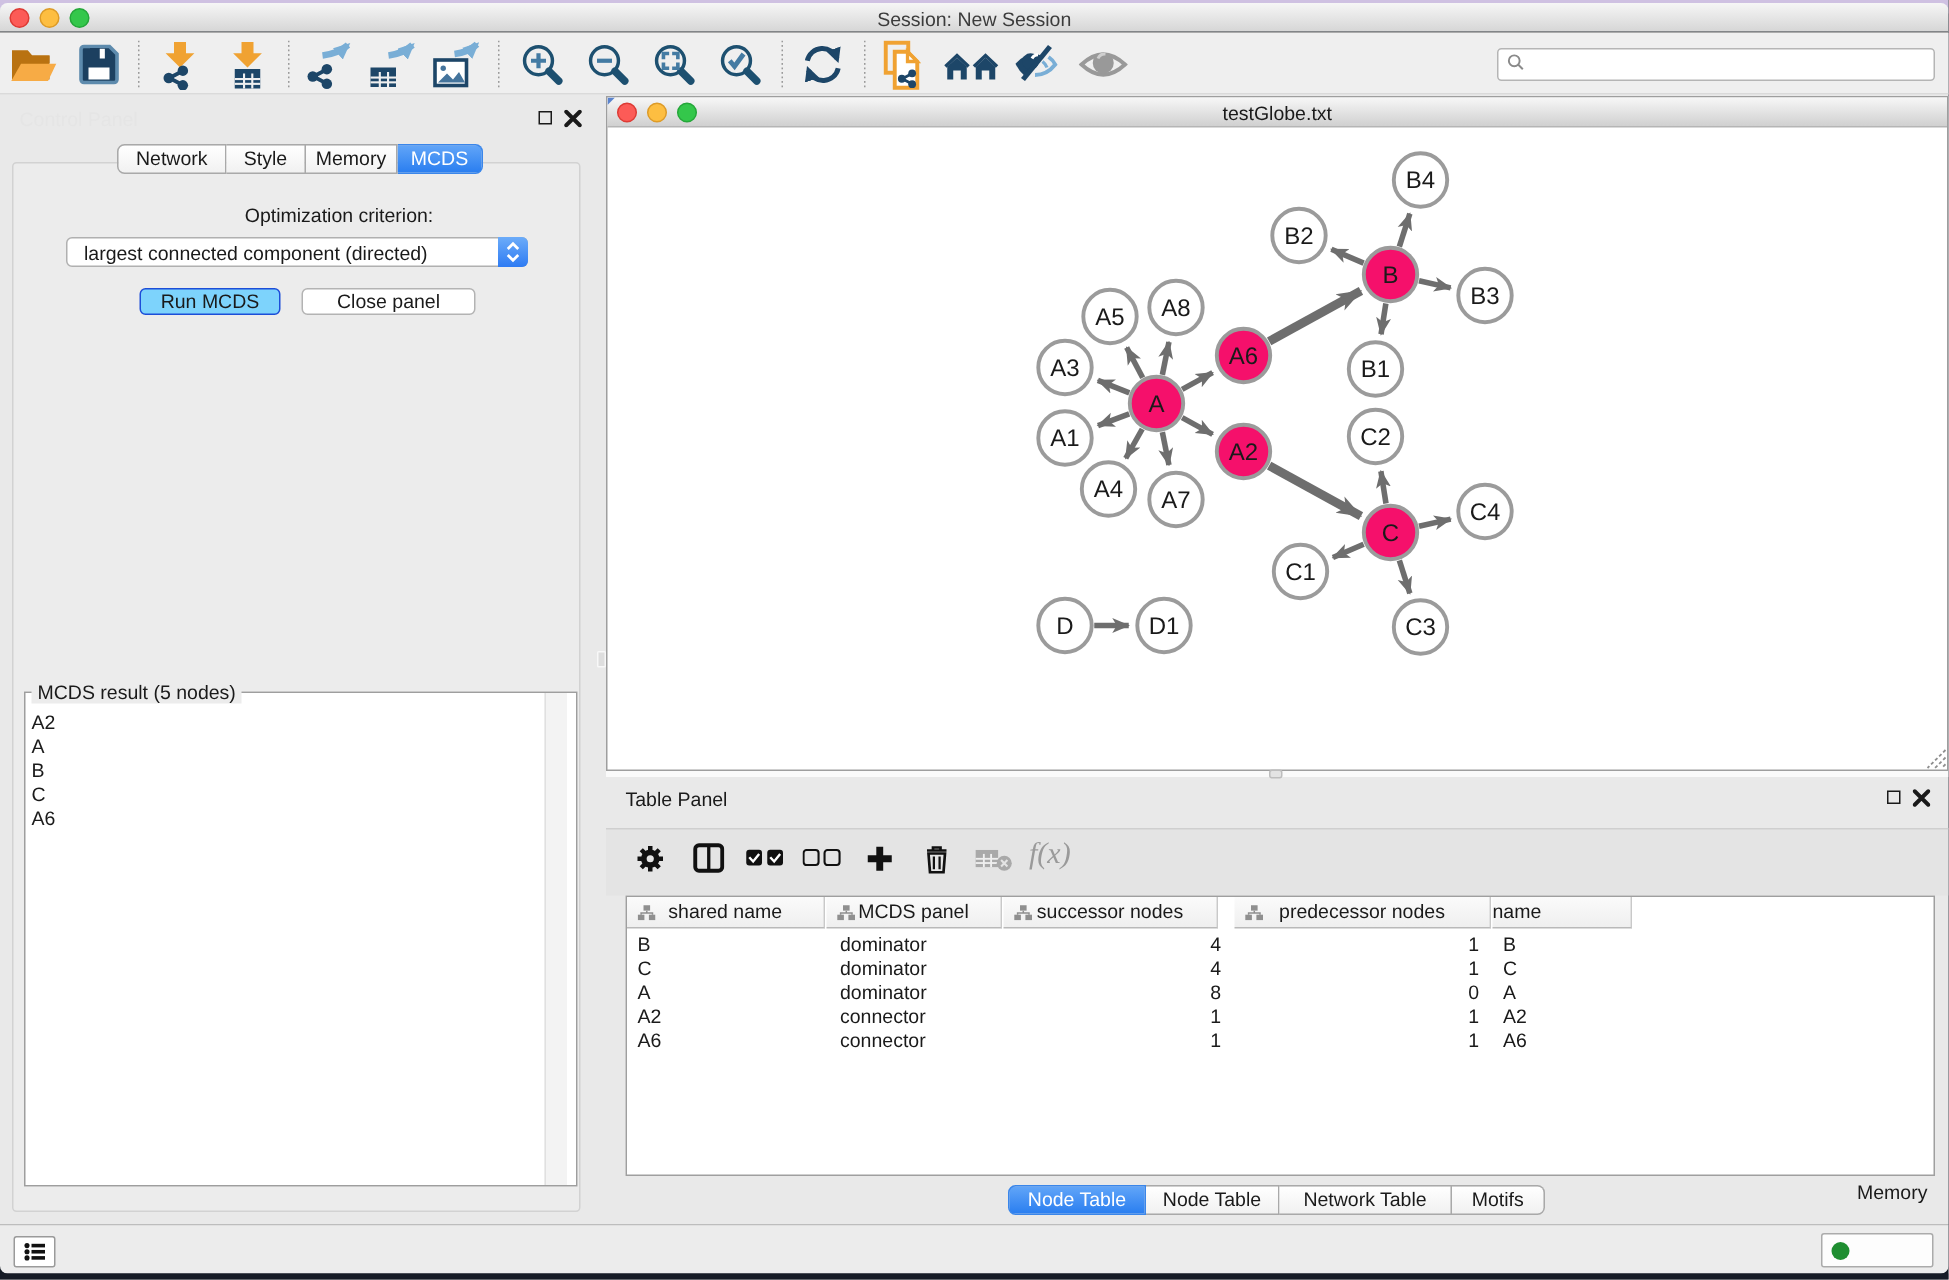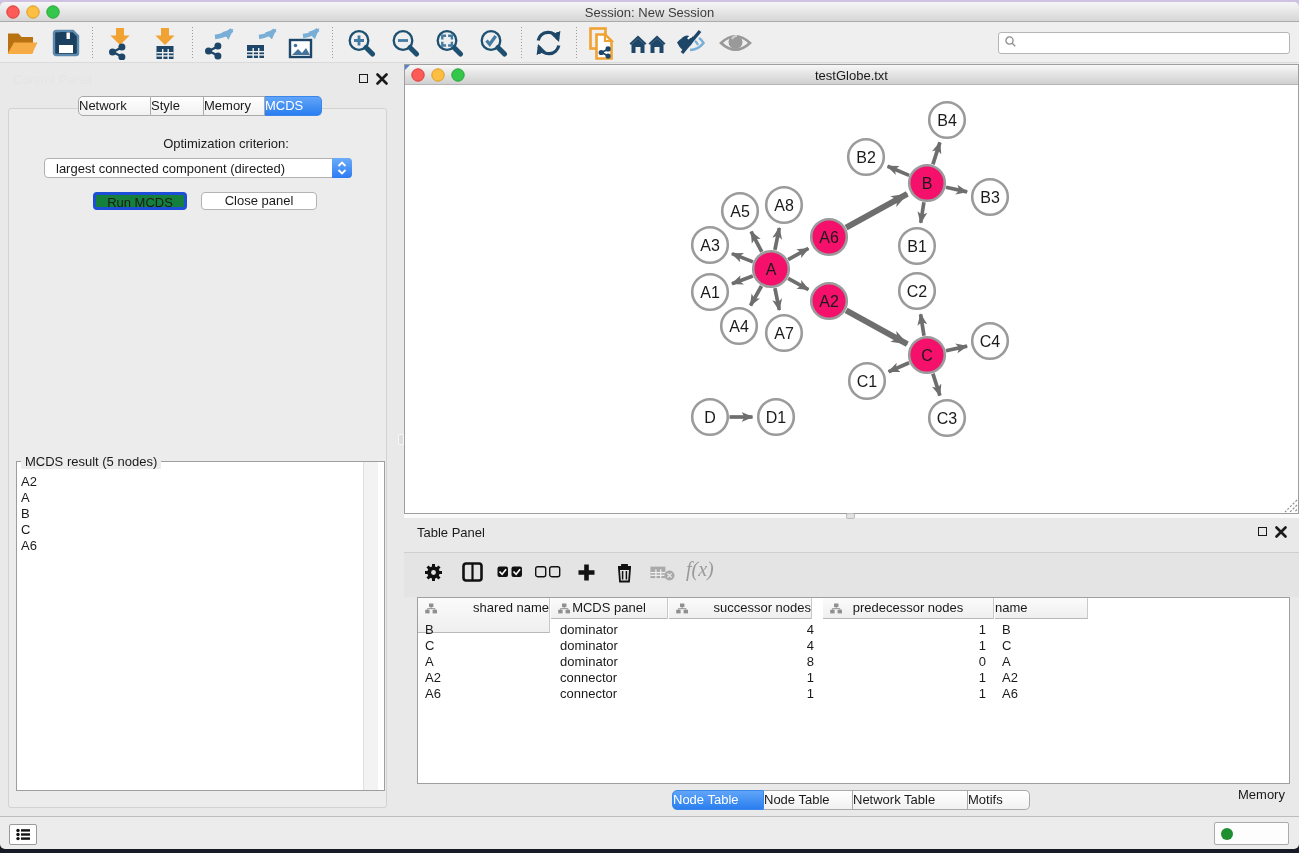--- a/index.html
+++ b/index.html
@@ -1,17 +1,17 @@
 <!DOCTYPE html>
 <html><head><meta charset="utf-8"><title>s</title><style>
 *{margin:0;padding:0;box-sizing:border-box}
 html,body{width:1299px;height:853px;overflow:hidden}
 body{font-family:'Liberation Sans',sans-serif;position:relative;background:#141a24;font-size:13px;color:#1a1a1a}
 .a{position:absolute}
-.tab{display:inline-block;border:1px solid #a9a9a9;background:linear-gradient(#ffffff,#f1f1f1);height:20px;line-height:18px;vertical-align:top}
+.tab{display:inline-block;text-align:center;border:1px solid #a9a9a9;background:linear-gradient(#ffffff,#f1f1f1);height:20px;line-height:18px;vertical-align:top}
 .tabsel{background:linear-gradient(#61a5f8,#2a7ef0);color:#fff;border-color:#3a86ea}
 svg text{font-family:"Liberation Sans",sans-serif}
 </style></head><body>
 <div class="a" style="left:0;top:0;width:1299px;height:9px;background:#cfc1e2"></div>
 <div class="a" style="left:0;top:22px;width:1299px;height:794px;background:#e9e9e9"></div>
 <div class="a" style="left:0;top:2px;width:1299px;height:20px;background:linear-gradient(#f6f6f6,#d6d6d6);border-bottom:1px solid #ababab;border-radius:5px 5px 0 0"></div>
 <svg style="position:absolute;left:5px;top:4px" width="60" height="16" viewBox="0 0 60 16">
     <circle cx="8" cy="8" r="6.2" fill="#fc5b57" stroke="#dd3b35" stroke-width="1"></circle>
     <circle cx="28" cy="8" r="6.2" fill="#fdbe41" stroke="#dd9b28" stroke-width="1"></circle>
     <circle cx="48" cy="8" r="6.2" fill="#34c74b" stroke="#25a73a" stroke-width="1"></circle>
@@ -168,21 +168,21 @@
   </svg>
 <div class="a" style="left:8px;top:108px;width:379px;height:700px;background:#ececec;border:1px solid #d2d2d2;border-radius:3px"></div>
 <div class="a" style="left:78px;top:96px"><span class="tab" style="width:73px;border-radius:5px 0 0 5px">Network</span><span class="tab" style="width:53px;border-left:none">Style</span><span class="tab" style="width:61px;border-left:none">Memory</span><span class="tab tabsel" style="width:57px;border-left:none;border-radius:0 5px 5px 0">MCDS</span></div>
 <div class="a" style="left:8px;top:136px;width:436px;text-align:center">Optimization criterion:</div>
 <div class="a" style="left:44px;top:158px;width:308px;height:20px;background:#fff;border:1px solid #b0b0b0;border-radius:4px"></div>
 <div class="a" style="left:56px;top:161px;width:280px">largest connected component (directed)</div>
 <div class="a" style="left:332px;top:158px;width:20px;height:20px;background:linear-gradient(#6cacf9,#2e7bf3);border-radius:0 4px 4px 0"></div>
 <svg style="position:absolute;left:336px;top:160px" width="12" height="16" viewBox="0 0 12 16">
     <path d="M2.5 6 L6 2.5 L9.5 6 M2.5 10 L6 13.5 L9.5 10" stroke="#fff" stroke-width="1.8" fill="none"></path>
   </svg>
-<div class="a" style="left:93px;top:192px;width:94px;height:18px;background:#15803d;border:3px solid #1d4ed8;border-radius:4px;text-align:center;line-height:16px">Run MCDS</div>
+<div class="a" style="left:93px;top:192px;width:94px;height:18px;background:#7dd3fc;border:1px solid #1d4ed8;border-radius:4px;text-align:center;line-height:16px">Run MCDS</div>
 <div class="a" style="left:201px;top:192px;width:116px;height:18px;background:#fff;border:1px solid #b3b3b3;border-radius:4px;text-align:center;line-height:16px">Close panel</div>
 <div class="a" style="left:16px;top:461px;width:369px;height:330px;border:1px solid #9e9e9e;background:#fff"></div>
 <div class="a" style="left:21px;top:454px;background:#ececec;padding:0 4px">MCDS result (5 nodes)</div>
 <div class="a" style="left:363px;top:462px;width:15px;height:328px;background:#f3f3f3;border-left:1px solid #e0e0e0"></div>
 <div class="a" style="left:21px;top:474px">A2</div>
 <div class="a" style="left:21px;top:490px">A</div>
 <div class="a" style="left:21px;top:506px">B</div>
 <div class="a" style="left:21px;top:522px">C</div>
 <div class="a" style="left:21px;top:538px">A6</div>
 <div class="a" style="left:404px;top:64px;width:895px;height:450px;background:#fff;border:1px solid #9e9e9e"></div>
@@ -326,39 +326,39 @@
       <rect x="0.5" y="9.0" width="17" height="1.4" fill="#efefef"></rect>
       <rect x="0.5" y="12.2" width="17" height="1.4" fill="#efefef"></rect>
       <rect x="6.0" y="6.0" width="1.4" height="10" fill="#efefef"></rect>
       <rect x="11.5" y="6.0" width="1.4" height="10" fill="#efefef"></rect>
     </g>
     <circle cx="19.5" cy="11.5" r="5" fill="#a9a9a9"></circle>
     <path d="M17.4 9.4 l4.2 4.2 M21.6 9.4 l-4.2 4.2" stroke="#e4e4e4" stroke-width="1.4"></path>
   </svg>
 <div class="a" style="left:686px;top:558px;font-family:'Liberation Serif',serif;font-style:italic;font-size:20px;color:#9a9a9a"><i>f(x)</i></div>
 <div class="a" style="left:417px;top:597px;width:873px;height:187px;background:#fff;border:1px solid #9f9f9f"></div>
-<div class="a" style="left:418px;top:598px;width:132px;height:35px;background:linear-gradient(#fbfbfb,#efefef);border-right:1px solid #c9c9c9;border-bottom:1px solid #b9b9b9;text-align:right;line-height:20px">shared name</div>
+<div class="a" style="left:418px;top:598px;width:132px;height:21px;background:linear-gradient(#fbfbfb,#efefef);border-right:1px solid #c9c9c9;border-bottom:1px solid #b9b9b9;text-align:center;line-height:20px">shared name</div>
 <svg style="position:absolute;left:425px;top:603px" width="12" height="11" viewBox="0 0 12 11">
     <g fill="#8f8f8f">
       <rect x="4" y="0.5" width="4.4" height="3.6"></rect>
       <rect x="0.2" y="6.8" width="4.4" height="3.6"></rect>
       <rect x="7.6" y="6.8" width="4.4" height="3.6"></rect>
     </g>
     <path d="M6.2 4.2 v1.5 M2.4 6.8 V5.7 h7.6 v1.1" stroke="#8f8f8f" stroke-width="1" fill="none"></path>
   </svg>
 <div class="a" style="left:551px;top:598px;width:117px;height:21px;background:linear-gradient(#fbfbfb,#efefef);border-right:1px solid #c9c9c9;border-bottom:1px solid #b9b9b9;text-align:center;line-height:20px">MCDS panel</div>
 <svg style="position:absolute;left:558px;top:603px" width="12" height="11" viewBox="0 0 12 11">
     <g fill="#8f8f8f">
       <rect x="4" y="0.5" width="4.4" height="3.6"></rect>
       <rect x="0.2" y="6.8" width="4.4" height="3.6"></rect>
       <rect x="7.6" y="6.8" width="4.4" height="3.6"></rect>
     </g>
     <path d="M6.2 4.2 v1.5 M2.4 6.8 V5.7 h7.6 v1.1" stroke="#8f8f8f" stroke-width="1" fill="none"></path>
   </svg>
-<div class="a" style="left:669px;top:598px;width:143px;height:21px;background:linear-gradient(#fbfbfb,#efefef);border-right:1px solid #c9c9c9;border-bottom:1px solid #b9b9b9;text-align:right;line-height:20px">successor nodes</div>
+<div class="a" style="left:669px;top:598px;width:143px;height:21px;background:linear-gradient(#fbfbfb,#efefef);border-right:1px solid #c9c9c9;border-bottom:1px solid #b9b9b9;text-align:center;line-height:20px">successor nodes</div>
 <svg style="position:absolute;left:676px;top:603px" width="12" height="11" viewBox="0 0 12 11">
     <g fill="#8f8f8f">
       <rect x="4" y="0.5" width="4.4" height="3.6"></rect>
       <rect x="0.2" y="6.8" width="4.4" height="3.6"></rect>
       <rect x="7.6" y="6.8" width="4.4" height="3.6"></rect>
     </g>
     <path d="M6.2 4.2 v1.5 M2.4 6.8 V5.7 h7.6 v1.1" stroke="#8f8f8f" stroke-width="1" fill="none"></path>
   </svg>
 <div class="a" style="left:823px;top:598px;width:171px;height:21px;background:linear-gradient(#fbfbfb,#efefef);border-right:1px solid #c9c9c9;border-bottom:1px solid #b9b9b9;text-align:center;line-height:20px">predecessor nodes</div>
 <svg style="position:absolute;left:830px;top:603px" width="12" height="11" viewBox="0 0 12 11">

